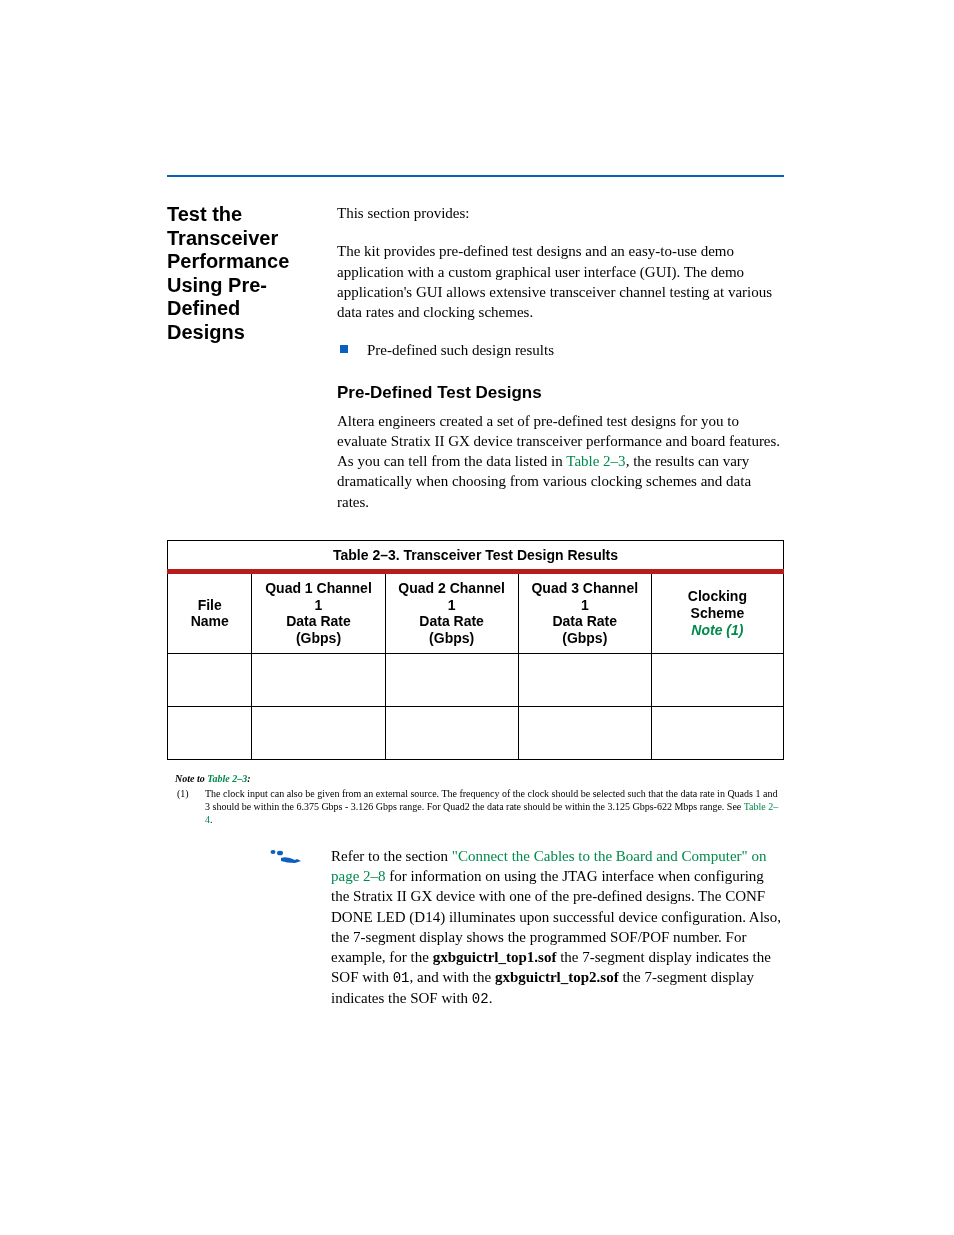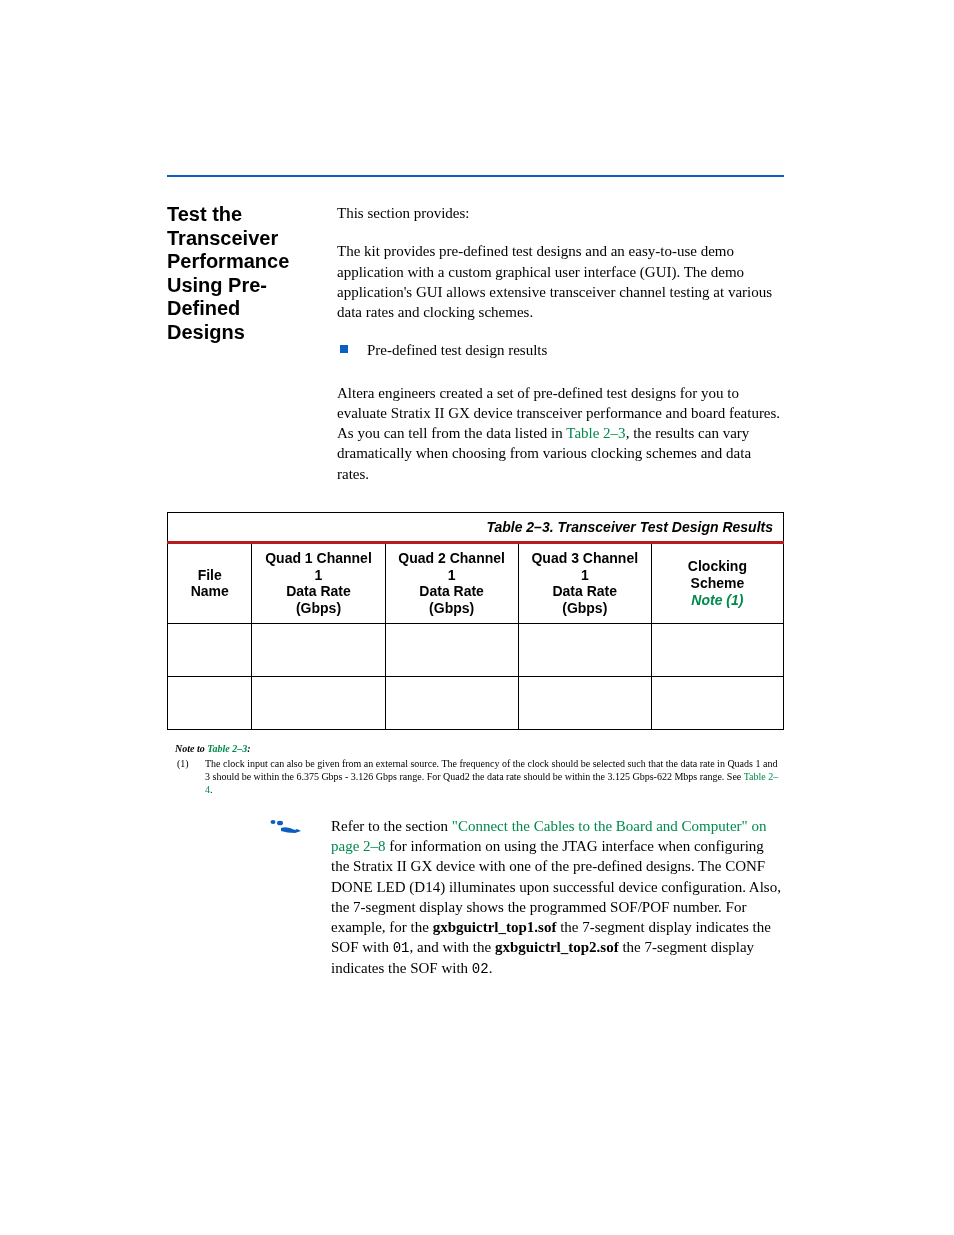--- a/index.html
+++ b/index.html
@@ -70,23 +70,22 @@
     font-family: "Arial Narrow", Arial, sans-serif;
     font-size: 14px;
   }
   table.data th, table.data td {
     border: 1px solid #000;
     padding: 6px 10px;
     vertical-align: middle;
   }
   table.data .title-row td {
     font-weight: 700;
-    font-style: italic;
-    text-align: right;
-    border-bottom: 3px solid #b91c1c;
+    text-align: center;
+    border-bottom: 5px solid #b91c1c;
   }
   table.data th {
     font-weight: 700;
     text-align: center;
     line-height: 1.2;
   }
   table.data tbody td {
     height: 40px;
   }
   .note-block {
@@ -131,23 +130,24 @@
 
   <div class="two-col">
     <div class="side-heading">Test the Transceiver Performance Using Pre-Defined Designs</div>
 
     <div class="body-col">
       <p class="para">This section provides:</p>
 
       <p class="para">The kit provides pre-defined test designs and an easy-to-use demo application with a custom graphical user interface (GUI). The demo application's GUI allows extensive transceiver channel testing at various data rates and clocking schemes.</p>
 
       <ul class="bullet-list">
-        <li>Pre-defined test design results</li>
+        <li>Pre-defined such design results</li>
       </ul>
 
+      <div class="sub-heading">Pre-Defined Test Designs</div>
 
       <p class="para">
         <span>Altera engineers created a set of pre-defined test designs for you to evaluate Stratix II GX device transceiver performance and board features. As you can tell from the data listed in </span><span class="green-link">Table 2–3</span><span>, the results can vary dramatically when choosing from various clocking schemes and data rates.</span>
       </p>
 
     </div>
   </div>
 
   <table class="data">
     <thead>

